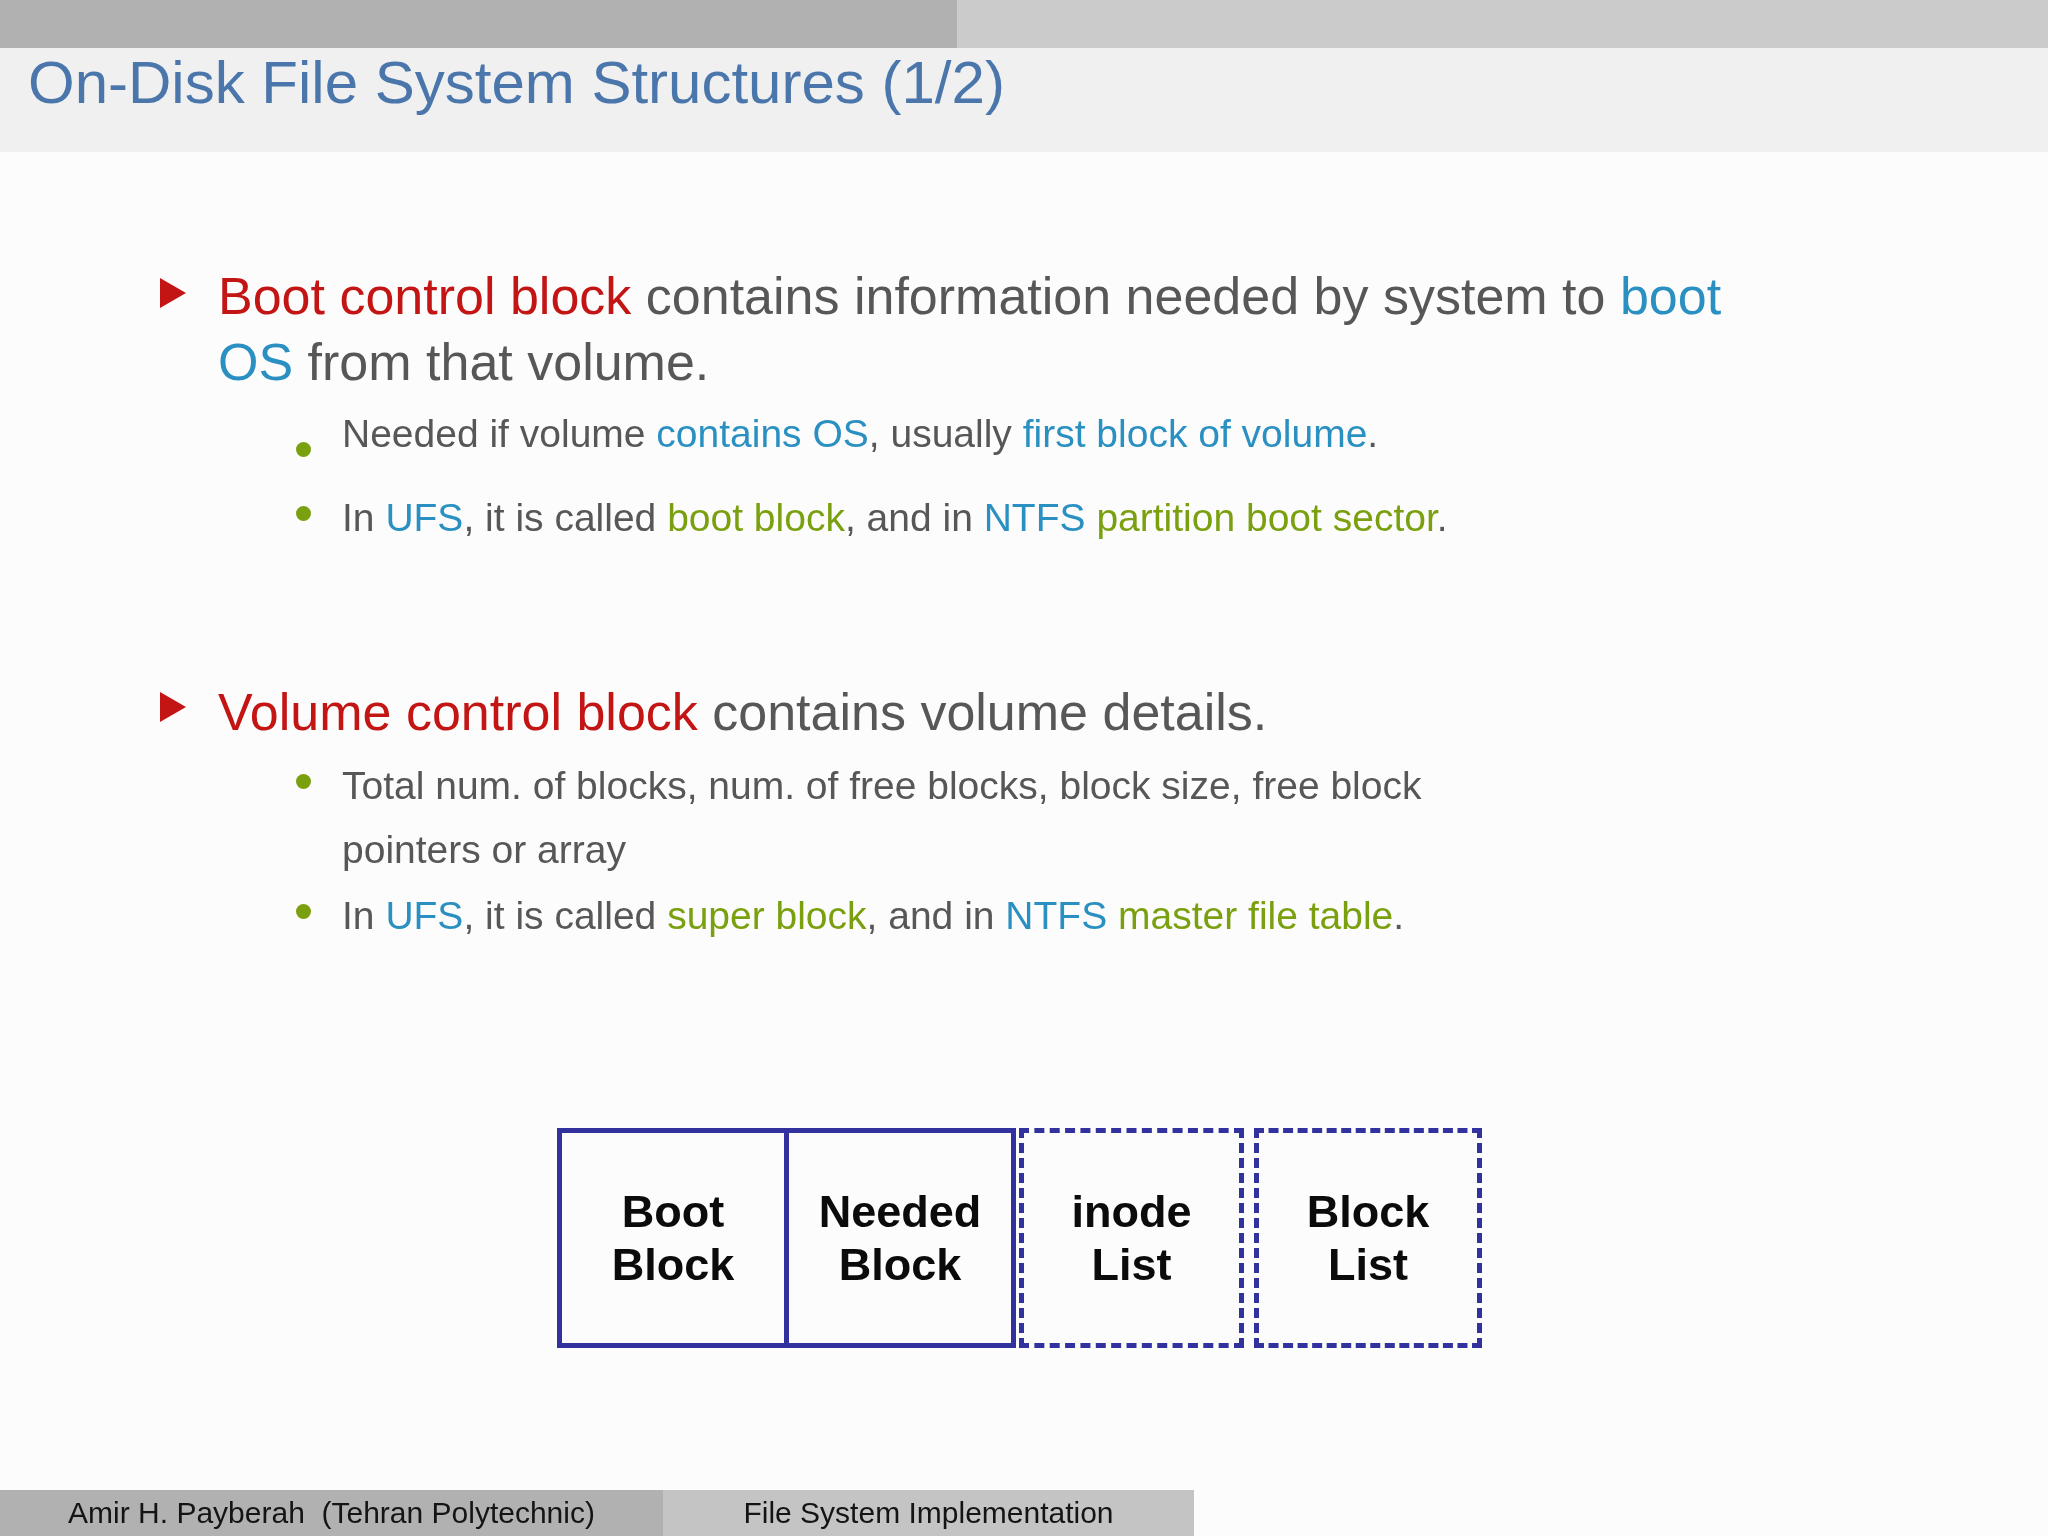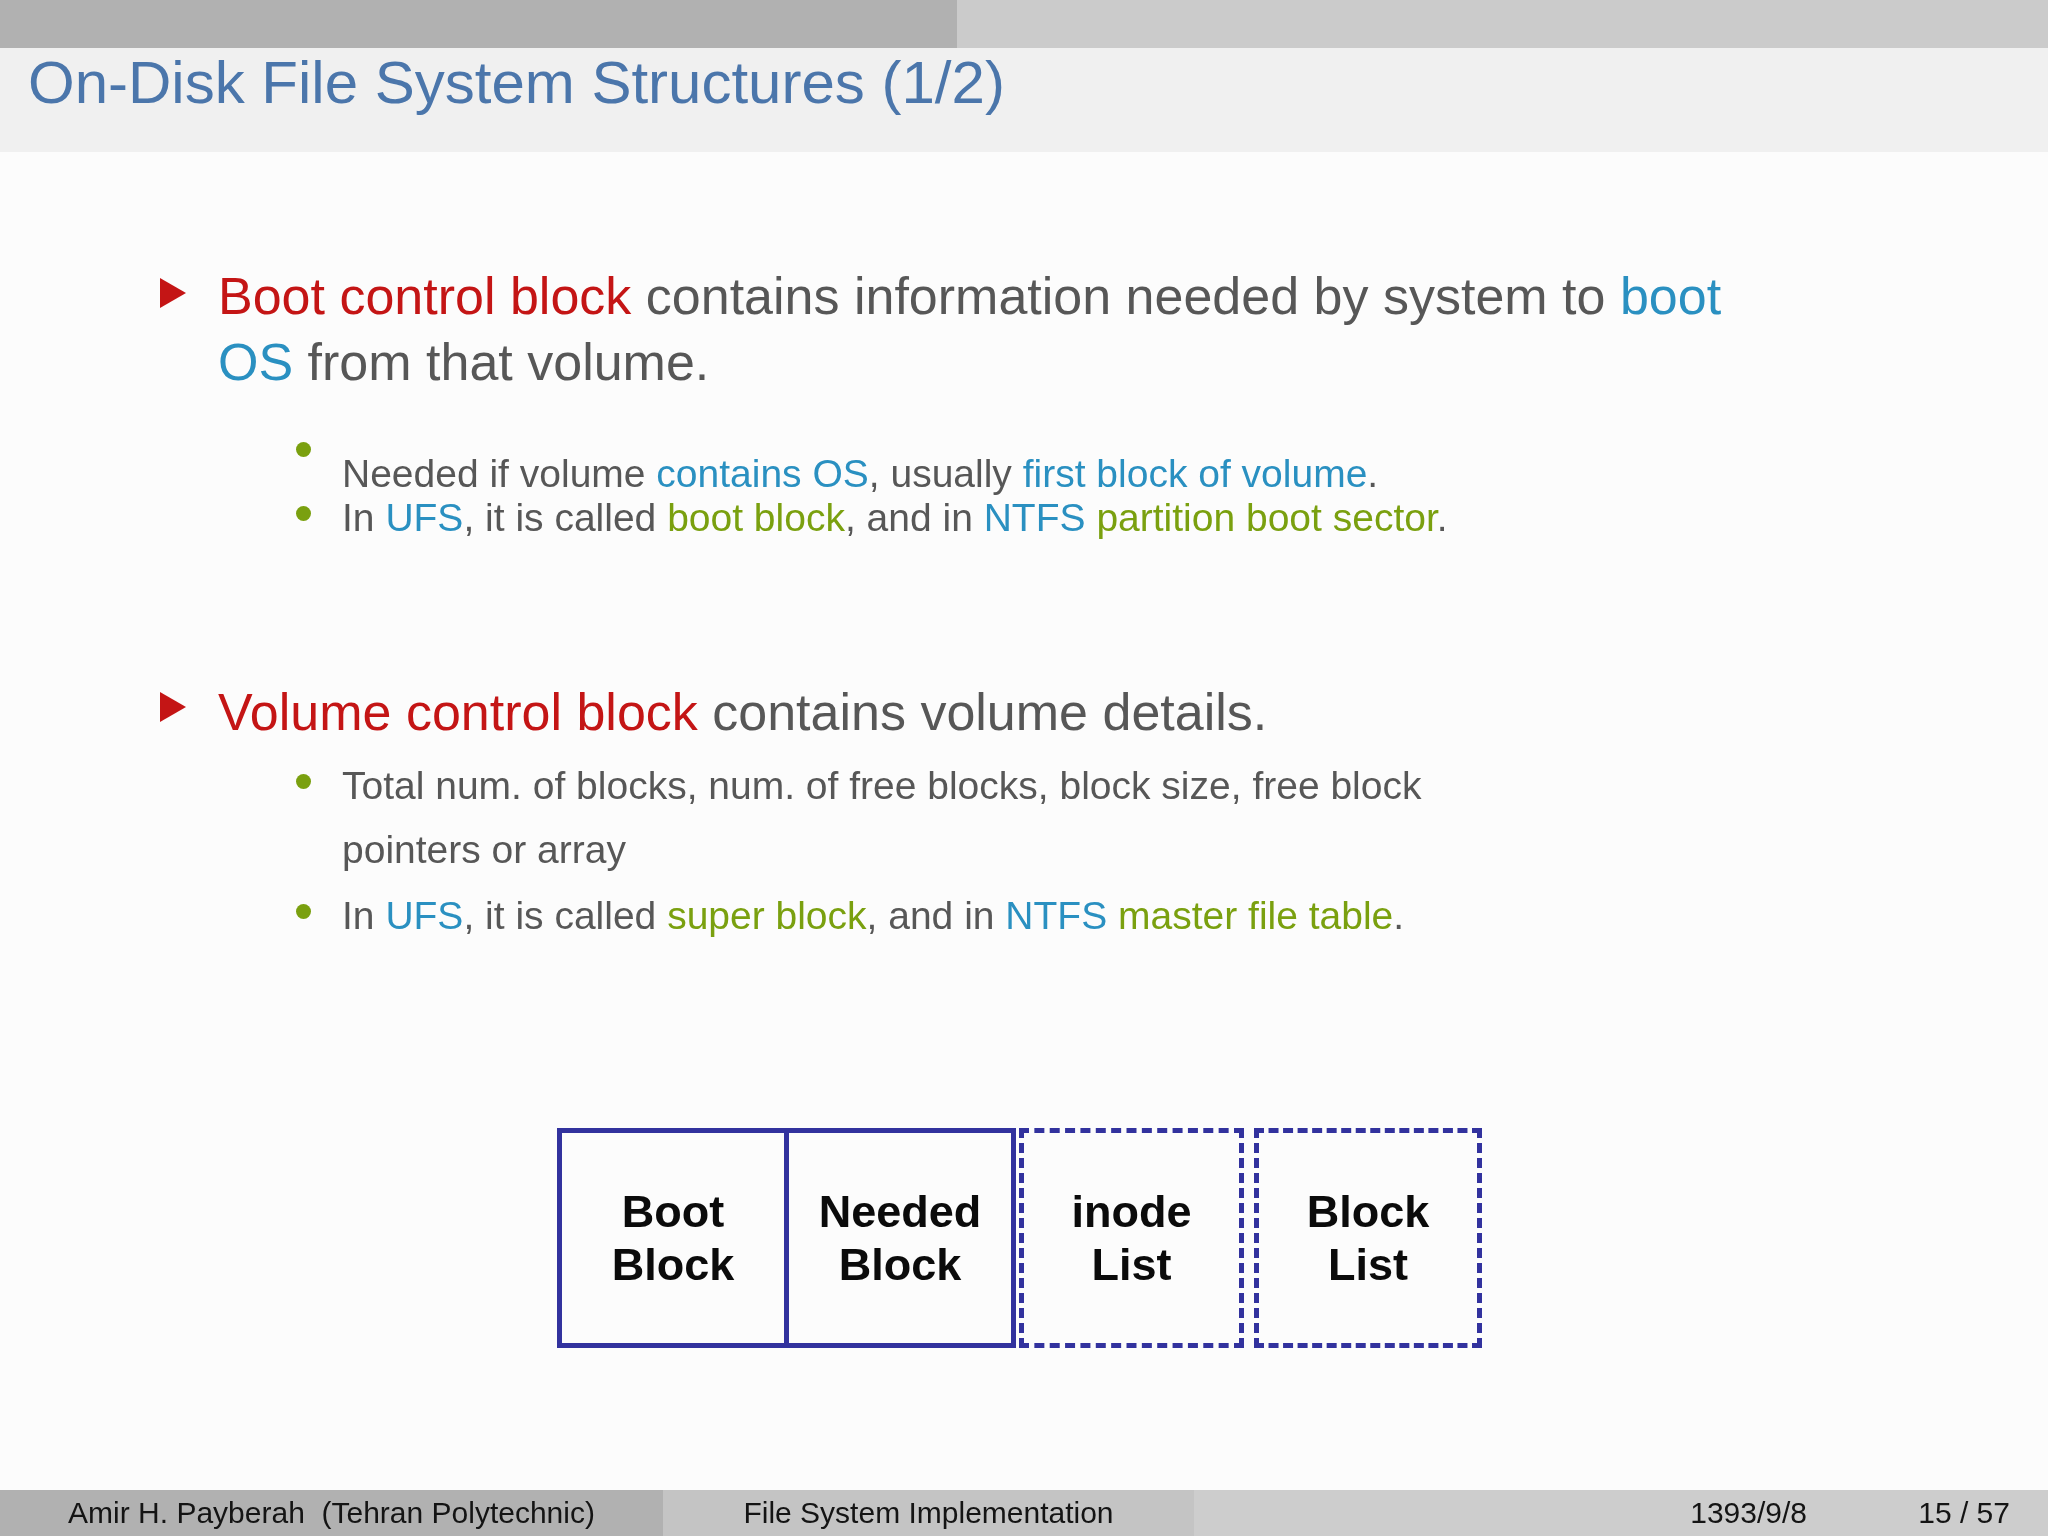--- a/index.html
+++ b/index.html
@@ -71,21 +71,21 @@
 
   <div class="titleband">
     <div class="frametitle">On-Disk File System Structures (1/2)</div>
   </div>
 
   <span class="tri" style="left:160px;top:278px;"></span>
   <div class="line line-main" style="left:218px;top:270px;"><span class="c-red">Boot control block</span><span class="c-gray"> contains information needed by system to </span><span class="c-cyan">boot</span></div>
   <div class="line line-main" style="left:218px;top:336px;"><span class="c-cyan">OS</span><span class="c-gray"> from that volume.</span></div>
 
   <span class="dot" style="left:296px;top:442px;"></span>
-  <div class="line line-sub" style="left:342px;top:450px;"><span class="c-gray">Needed if volume </span><span class="c-cyan">contains OS</span><span class="c-gray">, usually </span><span class="c-cyan">first block of volume</span><span class="c-gray">.</span></div>
+  <div class="line line-sub" style="left:342px;top:410px;"><span class="c-gray">Needed if volume </span><span class="c-cyan">contains OS</span><span class="c-gray">, usually </span><span class="c-cyan">first block of volume</span><span class="c-gray">.</span></div>
 
   <span class="dot" style="left:296px;top:506px;"></span>
   <div class="line line-sub" style="left:342px;top:494px;"><span class="c-gray">In </span><span class="c-cyan">UFS</span><span class="c-gray">, it is called </span><span class="c-green">boot block</span><span class="c-gray">, and in </span><span class="c-cyan">NTFS</span><span class="c-gray"> </span><span class="c-green">partition boot sector</span><span class="c-gray">.</span></div>
 
   <span class="tri" style="left:160px;top:692px;"></span>
   <div class="line line-main" style="left:218px;top:686px;"><span class="c-red">Volume control block</span><span class="c-gray"> contains volume details.</span></div>
 
   <span class="dot" style="left:296px;top:774px;"></span>
   <div class="line line-sub" style="left:342px;top:762px;"><span class="c-gray">Total num. of blocks, num. of free blocks, block size, free block</span></div>
   <div class="line line-sub" style="left:342px;top:826px;"><span class="c-gray">pointers or array</span></div>
@@ -112,19 +112,15 @@
     </div>
   </div>
 
   <div class="footerbar">
     <div class="f-left">
       <span class="pre">Amir H. Payberah  (Tehran Polytechnic)</span>
     </div>
     <div class="f-mid">
       <span>File System Implementation</span>
     </div>
-    <div class="f-right">
-      <span class="f-date">1393/9/8</span>
-      <span class="f-page pre">15 / 57</span>
-    </div>
   </div>
 
 </div>
 
 </body></html>

